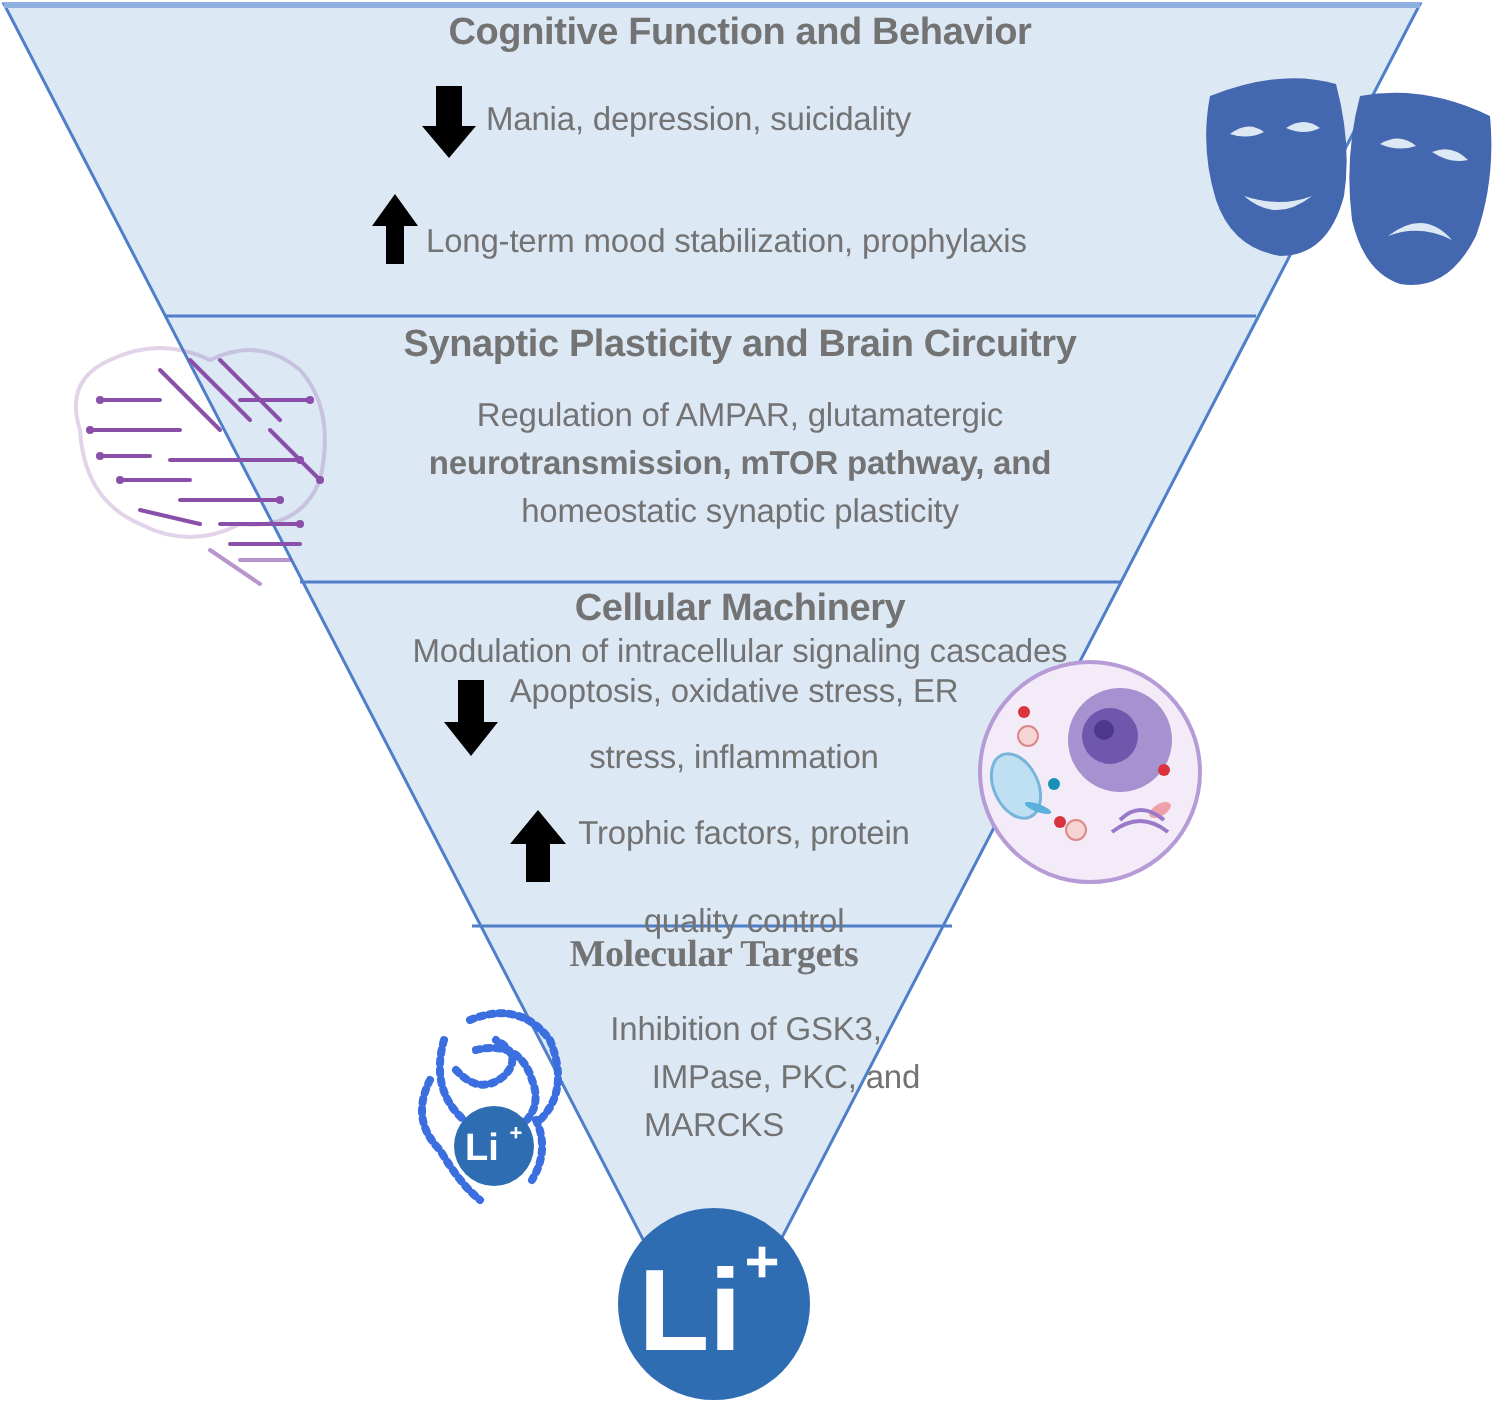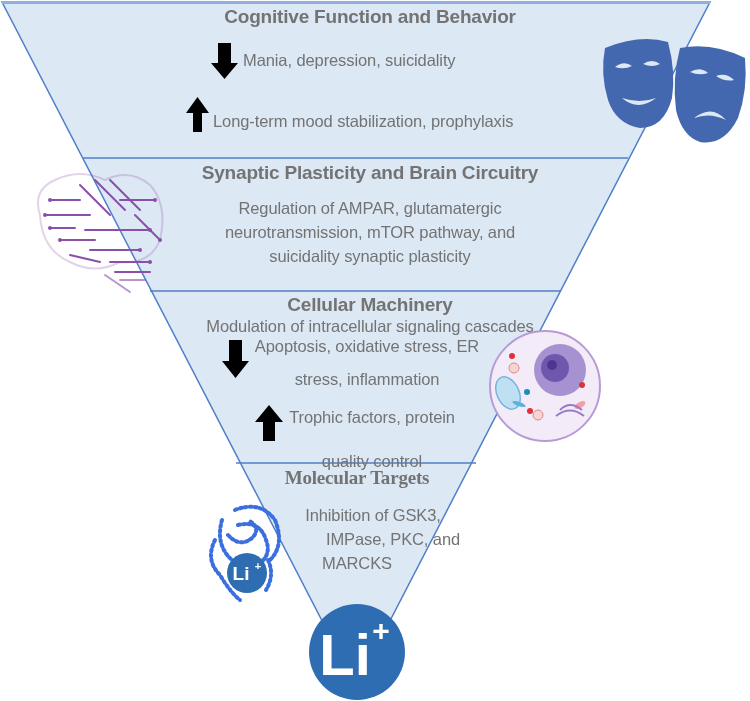--- a/index.html
+++ b/index.html
@@ -120,22 +120,22 @@
     <text x="381" y="641" text-anchor="middle" font-family="Liberation Sans, sans-serif" font-weight="bold" font-size="30" fill="#ffffff">+</text>
   </g>
 </svg>
 
 <div class="txt title" style="left:0;width:740px;top:6px;">Cognitive Function and Behavior</div>
 <div class="txt body left" style="left:243px;top:48px;">Mania, depression, suicidality</div>
 <div class="txt body left" style="left:213px;top:109px;">Long-term mood stabilization, prophylaxis</div>
 
 <div class="txt title" style="left:0;width:740px;top:162px;">Synaptic Plasticity and Brain Circuitry</div>
 <div class="txt body" style="left:0;width:740px;top:196px;">Regulation of AMPAR, glutamatergic</div>
-<div class="txt body" style="left:0;width:740px;top:220px;">neurotransmission, mTOR pathway, and</div>
-<div class="txt body" style="left:0;width:740px;top:244px;">suicidality synaptic plasticity</div>
+<div class="txt body" style="left:0;width:740px;top:220px;font-weight:bold;">neurotransmission, mTOR pathway, and</div>
+<div class="txt body" style="left:0;width:740px;top:244px;">homeostatic synaptic plasticity</div>
 
 <div class="txt title" style="left:0;width:740px;top:294px;">Cellular Machinery</div>
 <div class="txt body" style="left:0;width:740px;top:314px;">Modulation of intracellular signaling cascades</div>
 <div class="txt body" style="left:252px;width:230px;top:334px;">Apoptosis, oxidative stress, ER</div>
 <div class="txt body" style="left:252px;width:230px;top:367px;">stress, inflammation</div>
 <div class="txt body" style="left:282px;width:180px;top:405px;">Trophic factors, protein</div>
 <div class="txt body" style="left:282px;width:180px;top:429px;margin-top:20px;">quality control</div>
 
 <div class="txt title" style="left:0;width:714px;top:467px;font-family:Liberation Serif, serif;">Molecular Targets</div>
 <div class="txt body" style="left:16px;width:714px;top:503px;">Inhibition of GSK3,</div>

